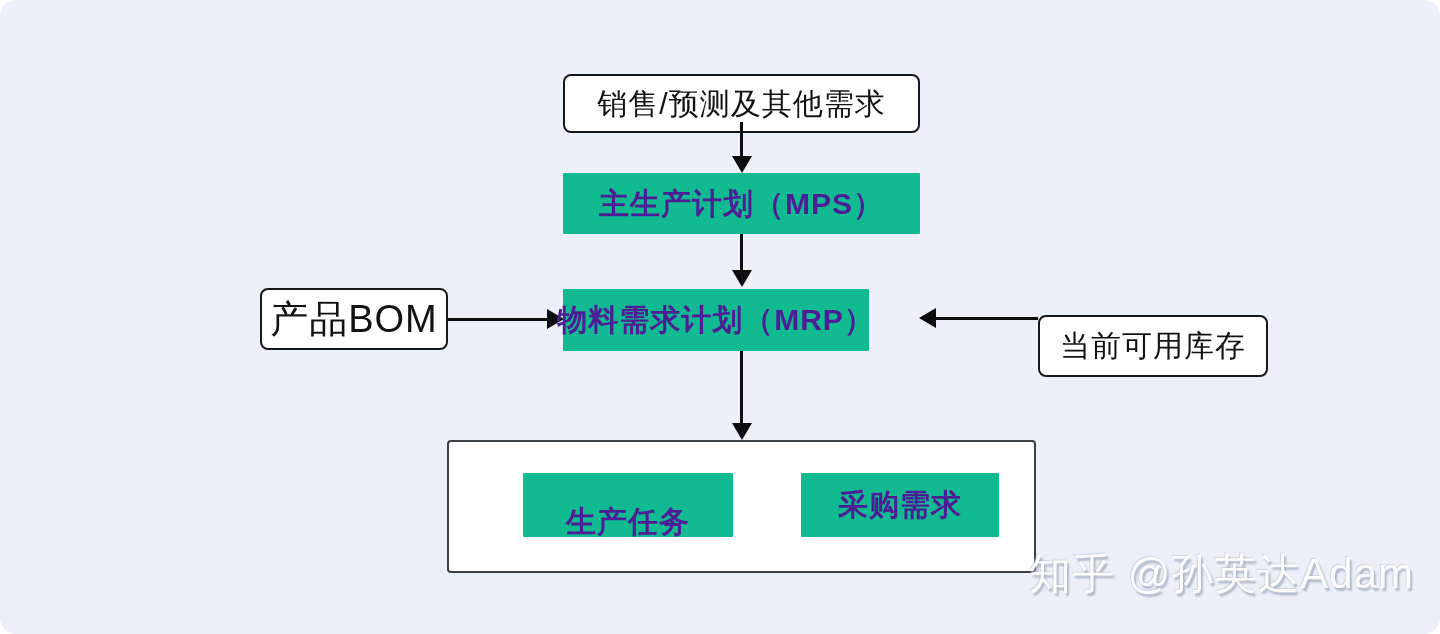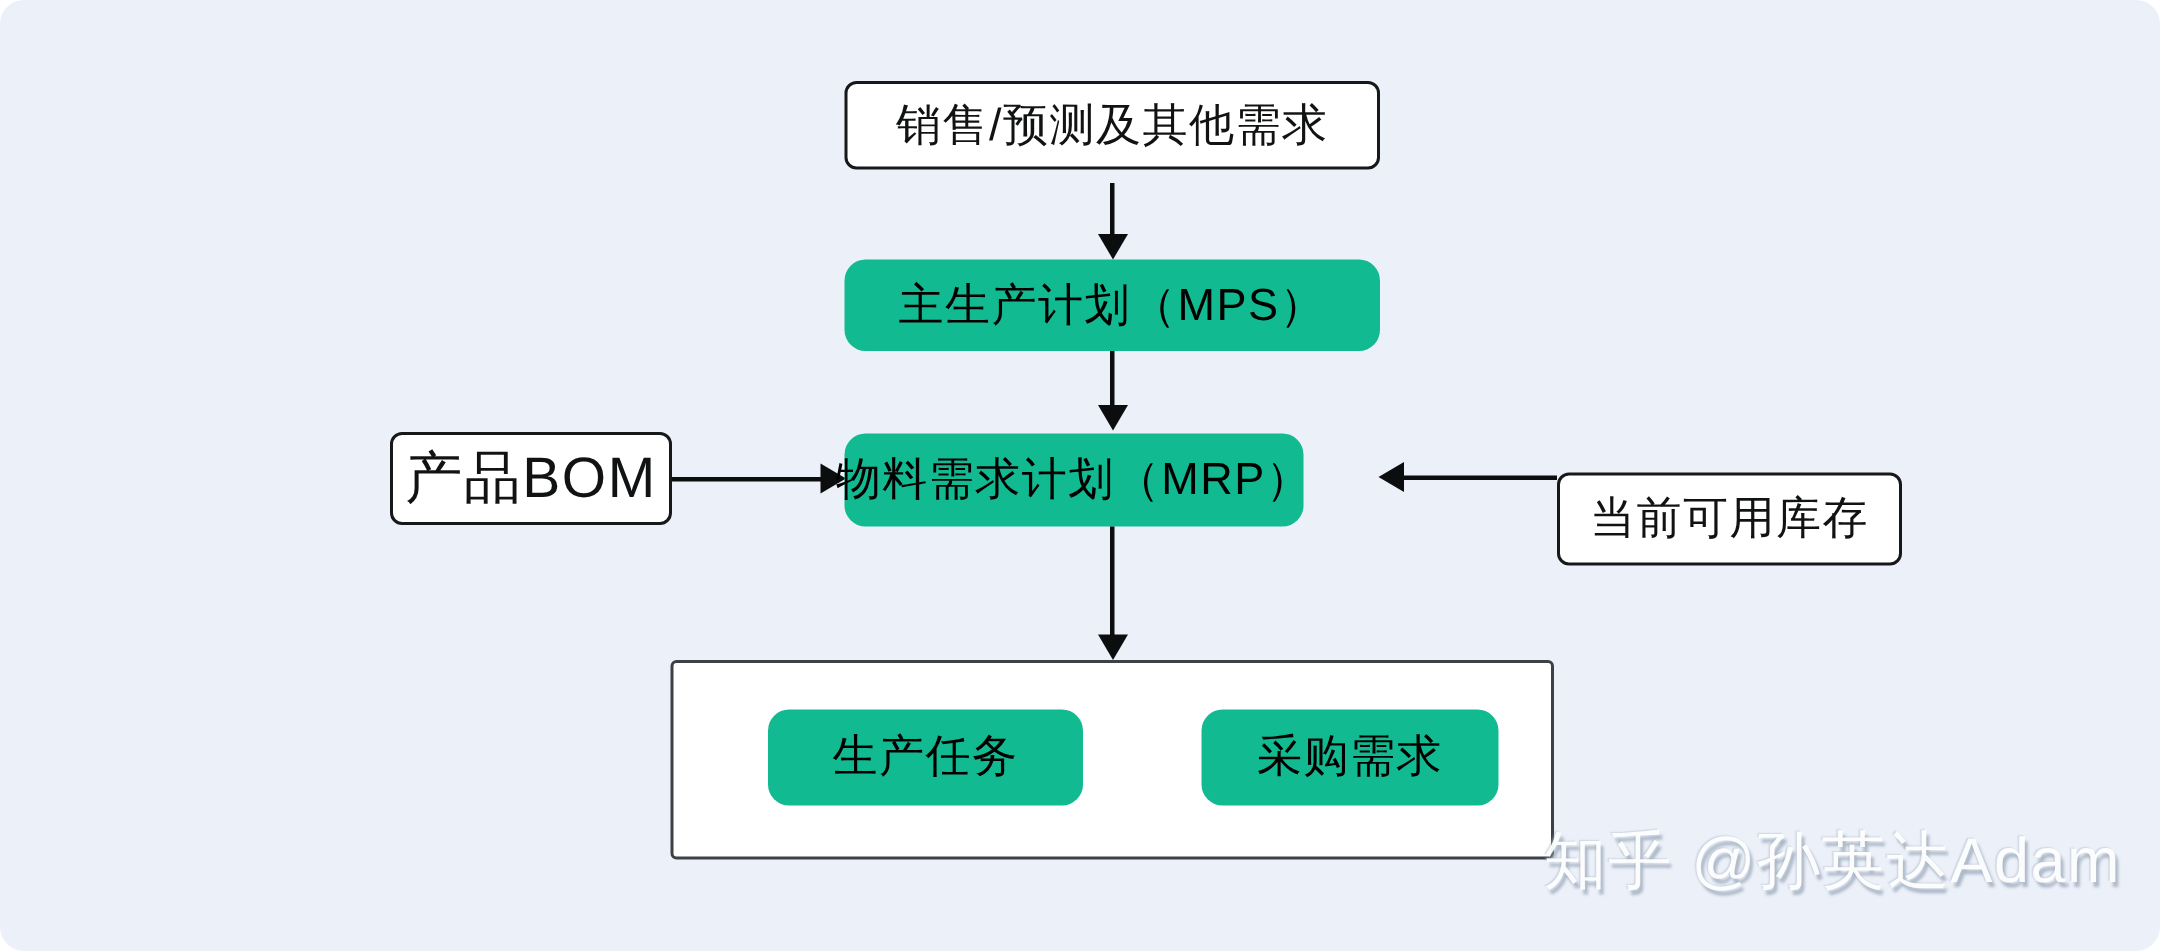--- a/index.html
+++ b/index.html
@@ -18,22 +18,23 @@
     box-sizing:border-box;white-space:nowrap;
   }
   .node.white{
     background:#ffffff;
     border:2px solid #17181a;
     border-radius:8px;
     color:#111213;
   }
   .node.green{
     background:var(--green,#12ba92);
-    border-radius:14px;
-    color:#000000;
+    border-radius:1px;
+    color:#4c1d95;
+    font-weight:bold;
   }
   .group-box{
     position:absolute;
     background:#ffffff;
     border:2px solid #3c4146;
     border-radius:4px;
     box-sizing:border-box;
   }
   .line-v{position:absolute;width:3px;background:#0c0d0e;}
   .line-h{position:absolute;height:3px;background:#0c0d0e;}
@@ -57,27 +58,27 @@
     position:absolute;
     right:26px;bottom:32px;
     font-size:42px;letter-spacing:1px;
     color:rgba(255,255,255,0.94);
     text-shadow:2px 3px 2px rgba(152,166,184,0.75), -1px -1px 1px rgba(170,182,197,0.45);
     pointer-events:none;
     margin-top:24px;
   }
 
   
-  #node-demand   {left:563px;top:54px; width:357px;height:59px;}
+  #node-demand   {left:563px;top:74px; width:357px;height:59px;}
   #node-mps      {left:563px;top:173px;width:357px;height:61px;}
   #node-mrp      {left:563px;top:289px;width:306px;height:62px;}
   #node-bom      {left:260px;top:288px;width:188px;height:62px;font-size:38px;}
   #node-inventory{left:1038px;top:287px;width:230px;height:62px;margin-top:28px;}
   #group-output  {left:447px;top:440px;width:589px;height:133px;}
-  #node-prod     {left:512px;top:473px;width:210px;height:64px;}
+  #node-prod     {left:523px;top:473px;width:210px;height:64px;align-items:flex-end;}
   #node-purchase {left:801px;top:473px;width:198px;height:64px;}
 </style>
 </head>
 <body>
 
 <div class="canvas" style="--bg: #ecf1f9; --green: #12ba92;">
 
   <div class="node white" id="node-demand">
     <span>销售/预测及其他需求</span>
   </div>

